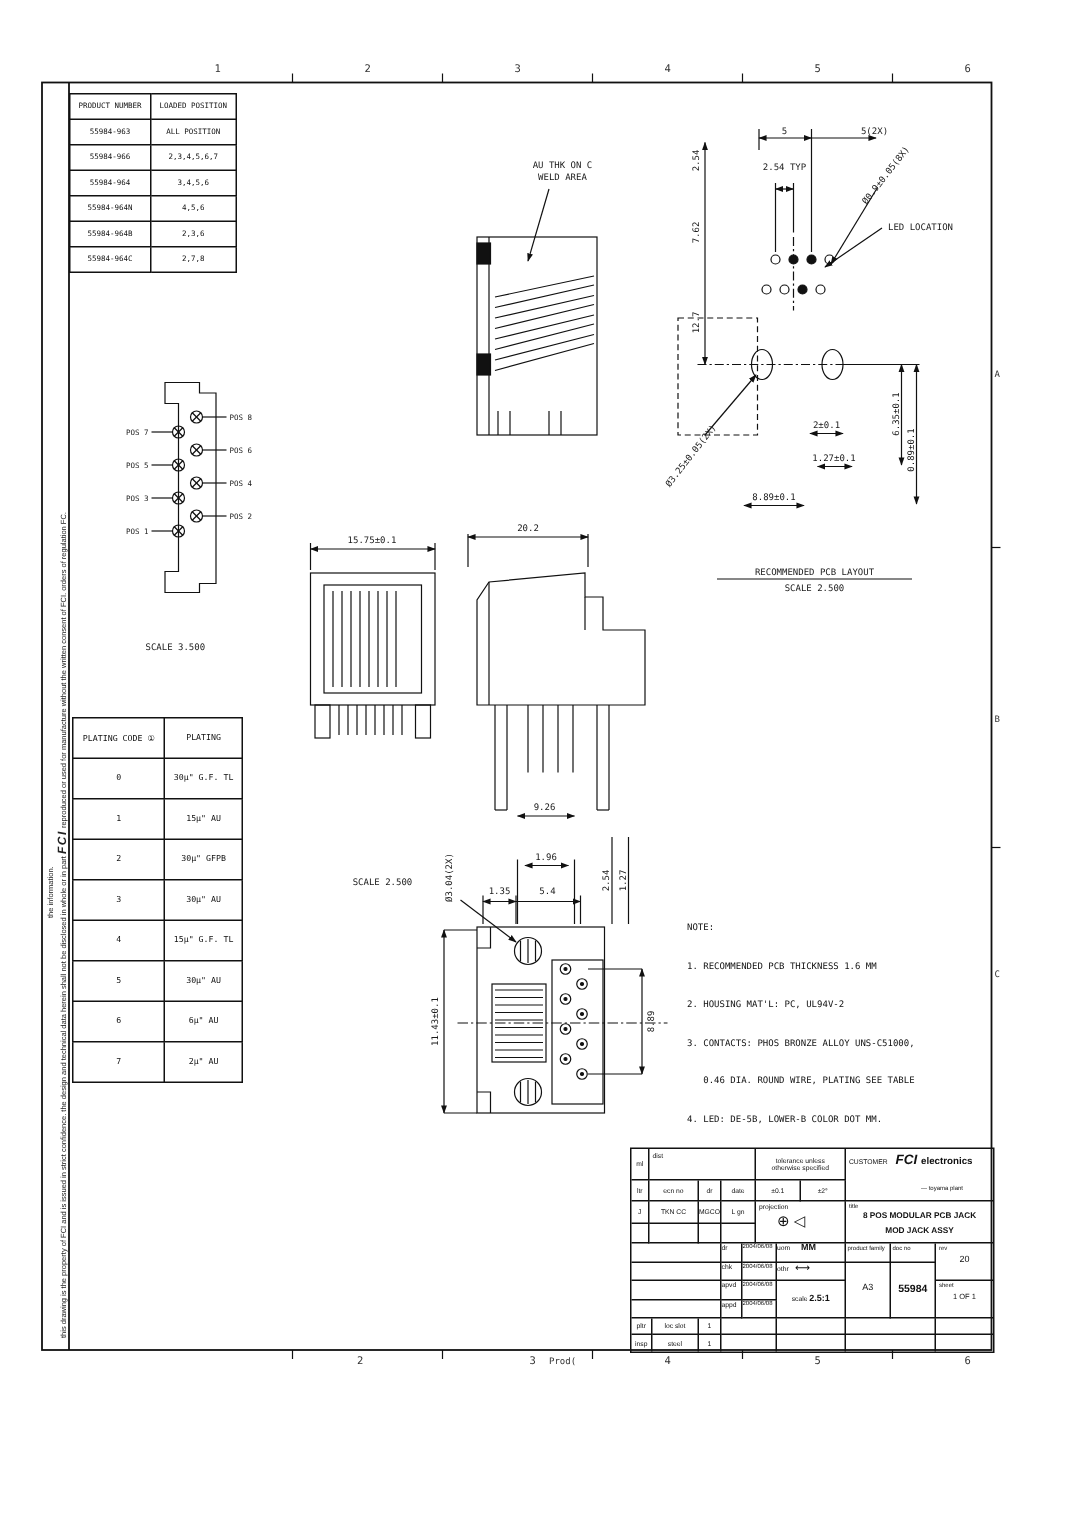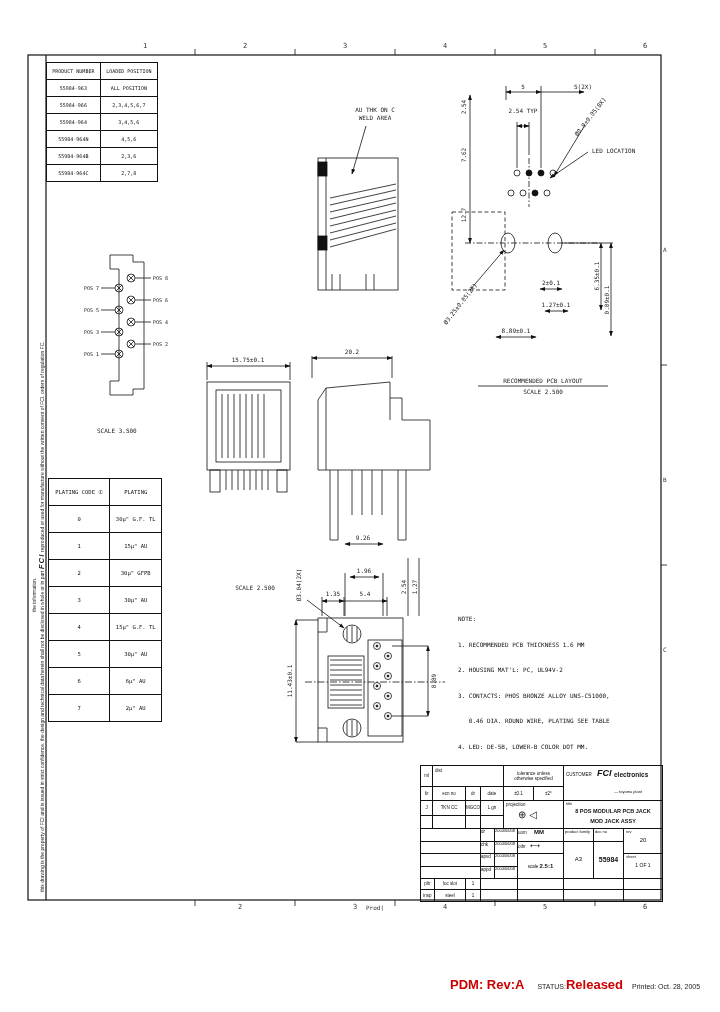--- a/index.html
+++ b/index.html
@@ -544,20 +544,14 @@
     <div class="outer-line">
       <span>the information.</span>
     </div>
     <div>
       <span>this drawing is the property of FCI and is issued in strict confidence. the design and technical data herein shall not be disclosed in whole or in part</span>
       <b class="logo">FCI</b>
       <span>reproduced or used for manufacture without the written consent of FCI. orders of regulation FC.</span>
     </div>
   </div>
 
-  <div class="abs" id="footer">
-    <span class="pdm">PDM: Rev:A</span>
-    <span class="sl">STATUS:</span>
-    <span class="sv">Released</span>
-    <span class="pr">Printed: Oct. 28, 2005</span>
-  </div>
 
 </div>
 
 </body></html>

